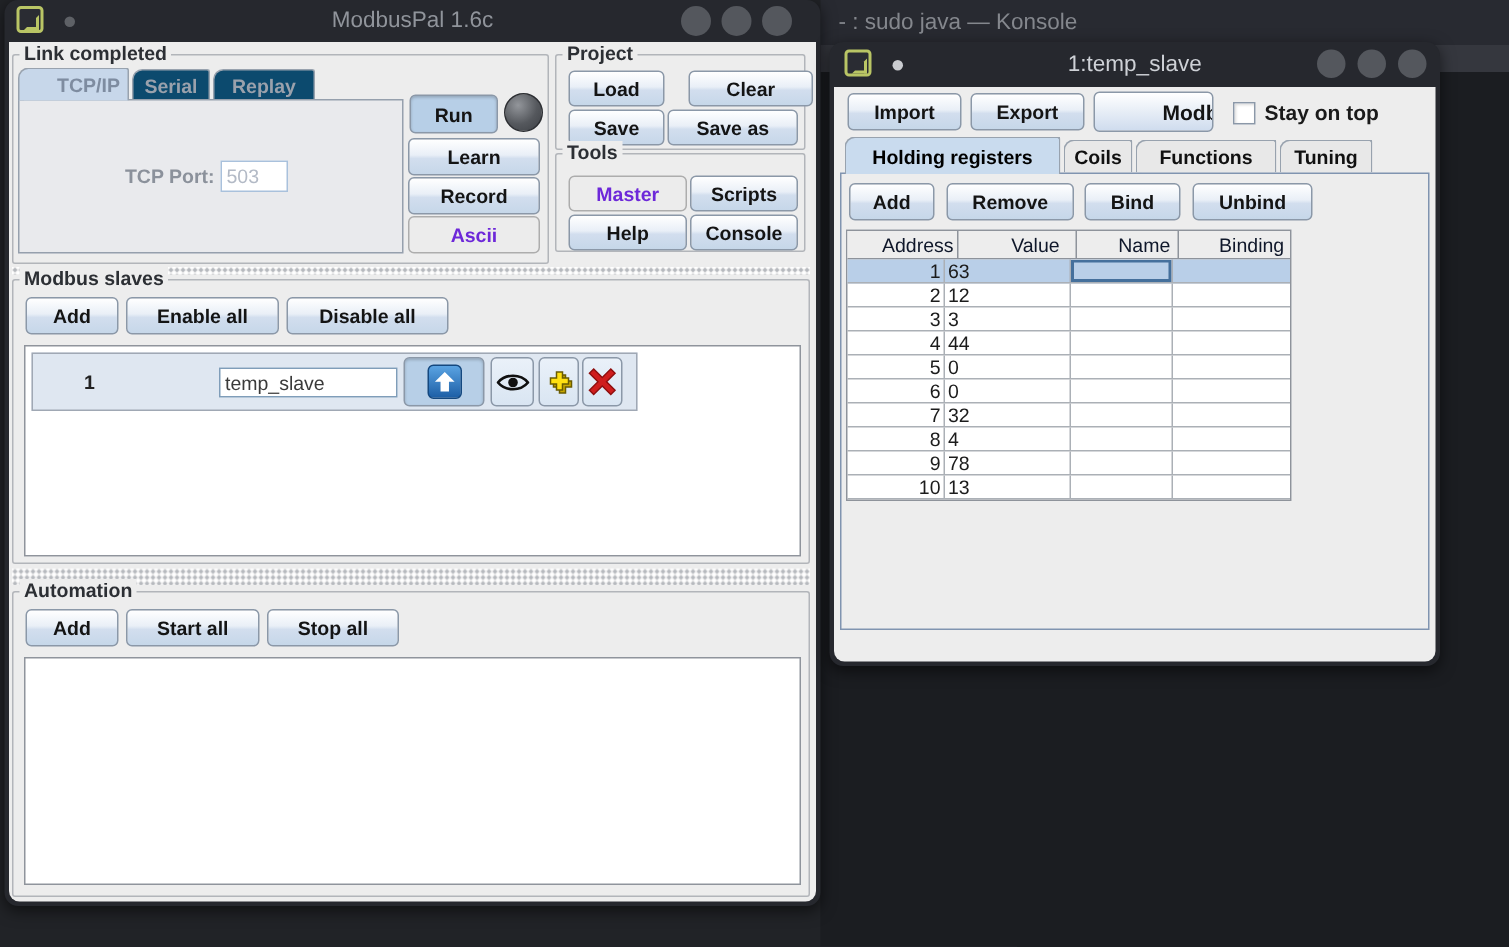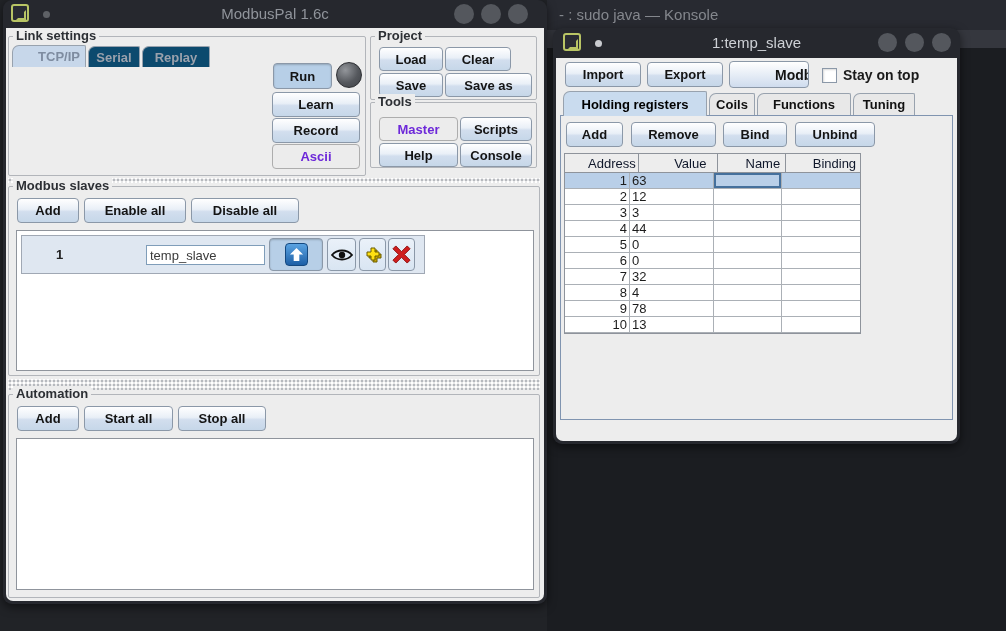--- a/index.html
+++ b/index.html
@@ -107,51 +107,57 @@
       <div class="tb-icon" style="left:8px;top:4px;"></div>
       <div class="tb-dot" style="left:40px;top:11px;background:#5e6166;"></div>
       <div class="tb-title" style="top:5px;color:#90949b;">ModbusPal 1.6c</div>
       <div class="tb-circle" style="left:451px;top:4px;width:20px;height:20px;"></div>
       <div class="tb-circle" style="left:478px;top:4px;width:20px;height:20px;"></div>
       <div class="tb-circle" style="left:505px;top:4px;width:20px;height:20px;"></div>
     </div>
     <div class="win-content">
 
       <div class="group" style="left:2px;top:8px;width:358px;height:140px;">
-        <span class="group-label">Link settings</span>
+        <span class="group-label">Link completed</span>
         <div class="tab sel-muted" style="left:3px;top:8px;width:74px;height:22px;z-index:2;padding-left:20px;">
             <span>TCP/IP</span>
           </div>
         <div class="tab" style="left:79px;top:9px;width:52px;height:21px;">
             <span>Serial</span>
           </div>
         <div class="tab" style="left:133px;top:9px;width:68px;height:21px;">
             <span>Replay</span>
           </div>
+        <div class="panel-inset" style="left:3px;top:29px;width:257px;height:103px;">
+          <div style="position:absolute;left:0;right:76px;top:40px;display:flex;justify-content:flex-end;align-items:center;gap:4px;">
+            <span style="font-size:13px;font-weight:bold;color:#8b919b;">TCP Port:</span>
+            <input class="field" style="position: static; width: 45px; height: 21px; color: rgb(179, 186, 198); border-color: rgb(169, 193, 220);" readonly="" value="503">
+          </div>
+        </div>
         <div class="btn toggled" style="left:264px;top:26px;width:59px;height:26px;">
           <span>Run</span>
         </div>
         <div class="led" style="left:327px;top:25px;width:26px;height:26px;"></div>
         <div class="btn" style="left:263px;top:55px;width:88px;height:25px;">
           <span>Learn</span>
         </div>
         <div class="btn" style="left:263px;top:81px;width:88px;height:25px;">
           <span>Record</span>
         </div>
         <div class="btn disabled" style="left:263px;top:107px;width:88px;height:25px;">
           <span>Ascii</span>
         </div>
       </div>
 
       <div class="group" style="left:364px;top:8px;width:167px;height:64px;">
         <span class="group-label">Project</span>
         <div class="btn" style="left:8px;top:10px;width:64px;height:24px;">
           <span>Load</span>
           </div>
-        <div class="btn" style="left:74px;top:10px;width:66px;height:24px;">
+        <div class="btn" style="left:88px;top:10px;width:83px;height:24px;">
           <span>Clear</span>
           </div>
         <div class="btn" style="left:8px;top:36px;width:64px;height:24px;">
           <span>Save</span>
           </div>
         <div class="btn" style="left:74px;top:36px;width:87px;height:24px;">
           <span>Save as</span>
           </div>
       </div>
 

